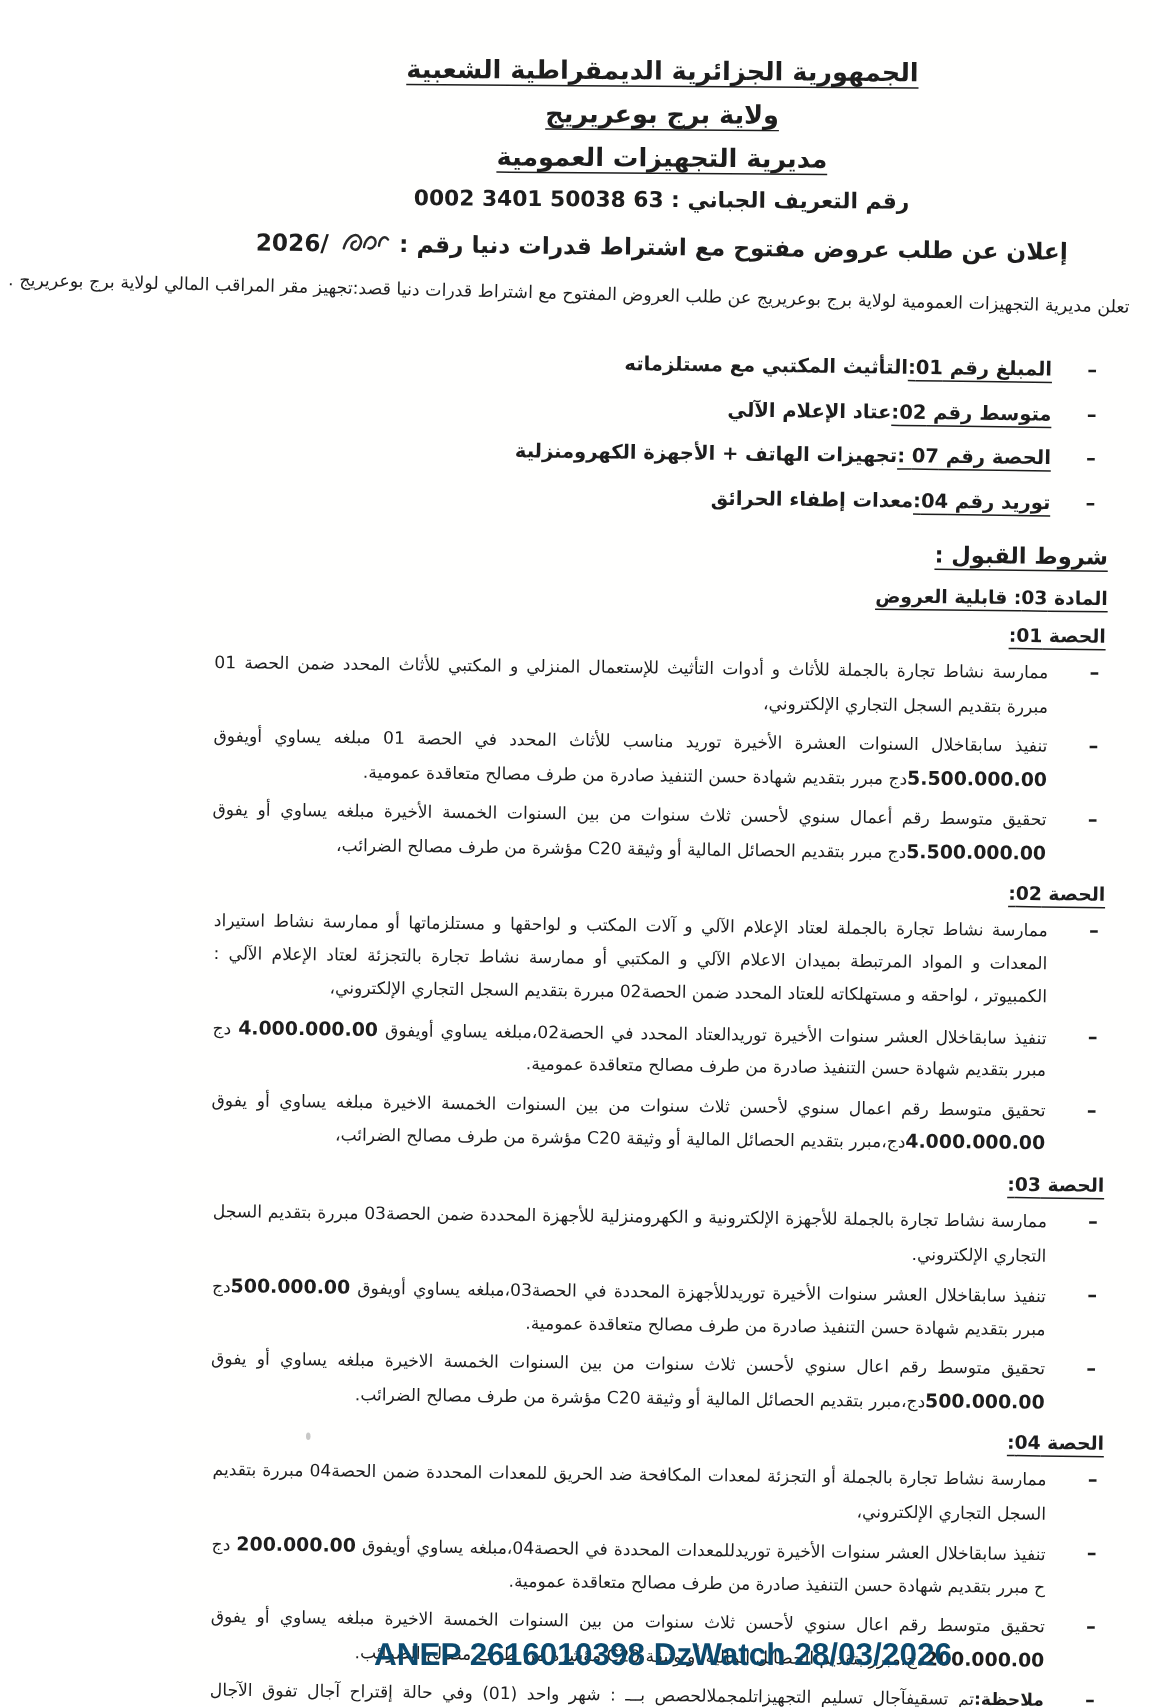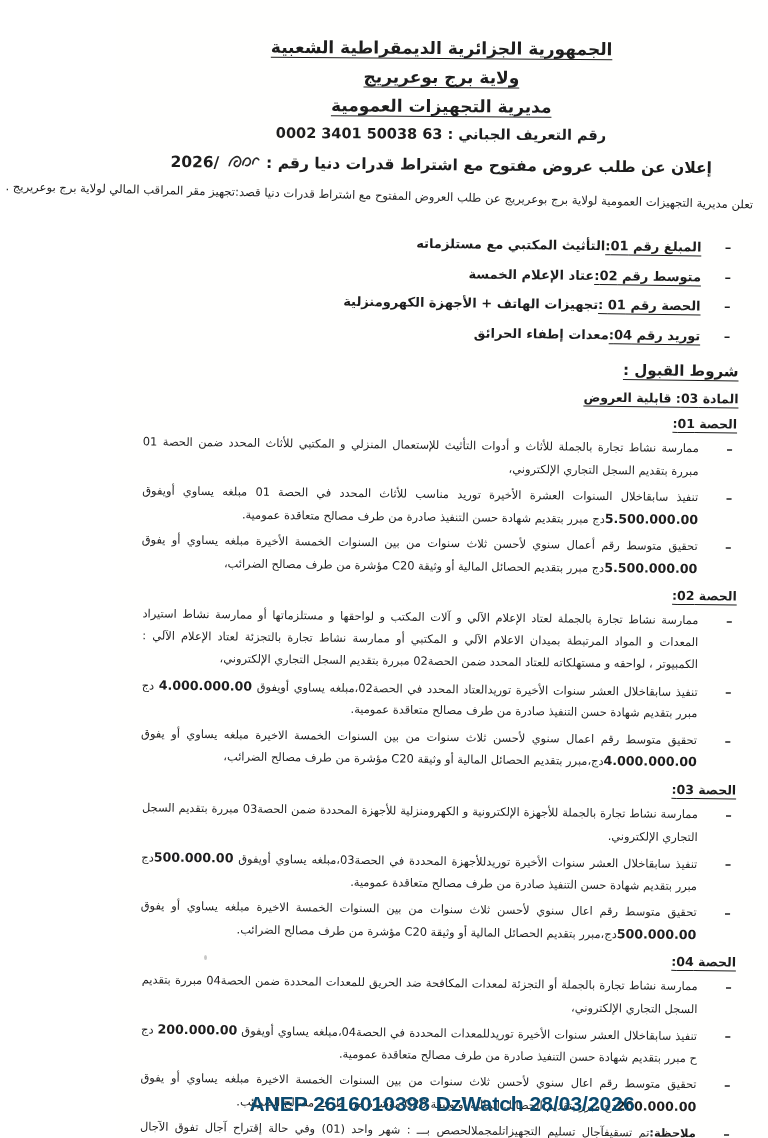--- a/index.html
+++ b/index.html
@@ -138,25 +138,25 @@
 
     <div class="lots">
       <div class="lot">
         <span class="dash">–</span>
         <span class="lbl u">المبلغ رقم 01:</span>
         <span class="desc"> التأثيث المكتبي مع مستلزماته</span>
       </div>
       <div class="lot">
         <span class="dash">–</span>
         <span class="lbl u">متوسط رقم 02:</span>
-        <span class="desc"> عتاد الإعلام الخمسة</span>
-      </div>
-      <div class="lot">
-        <span class="dash">–</span>
-        <span class="lbl u">الحصة رقم 01 :</span>
+        <span class="desc"> عتاد الإعلام الآلي</span>
+      </div>
+      <div class="lot">
+        <span class="dash">–</span>
+        <span class="lbl u">الحصة رقم 07 :</span>
         <span class="desc"> تجهيزات الهاتف + الأجهزة الكهرومنزلية</span>
       </div>
       <div class="lot">
         <span class="dash">–</span>
         <span class="lbl u">توريد رقم 04:</span>
         <span class="desc"> معدات إطفاء الحرائق</span>
       </div>
     </div>
 
     <div class="cond-h u">شروط القبول :</div>

